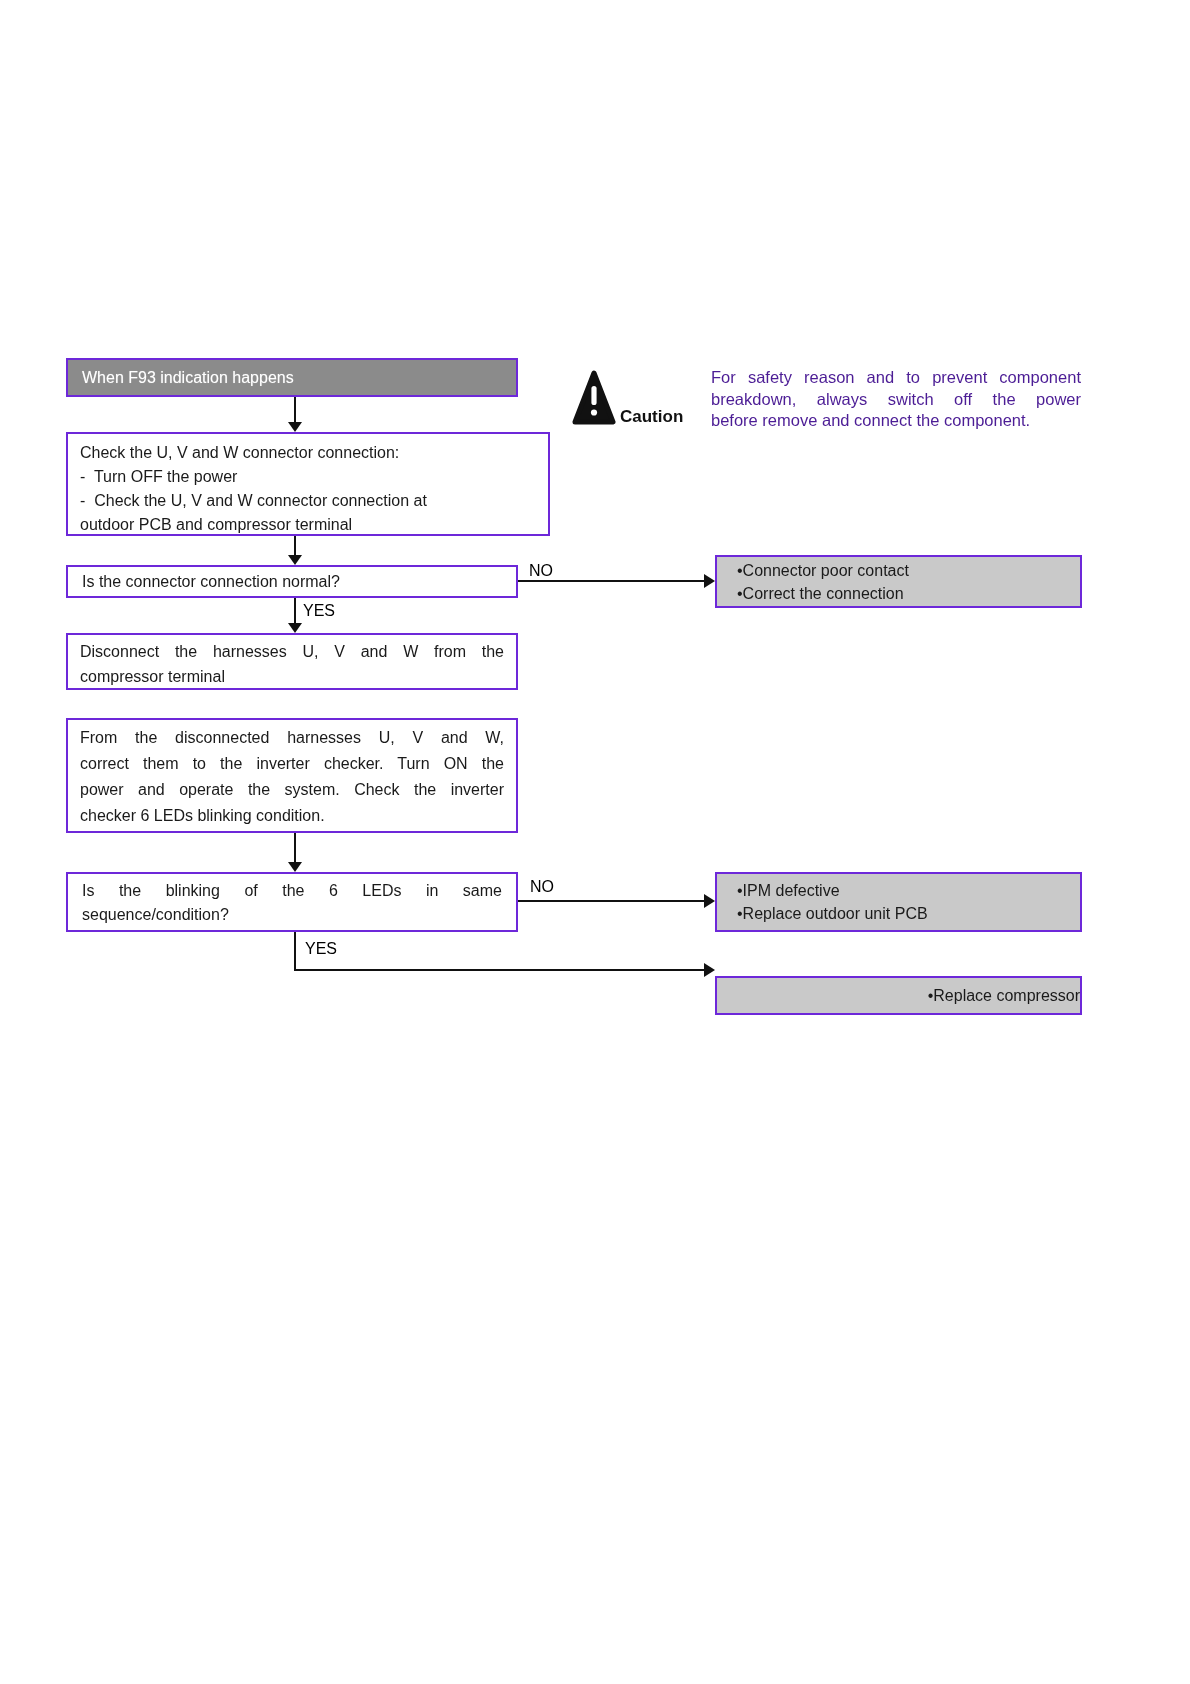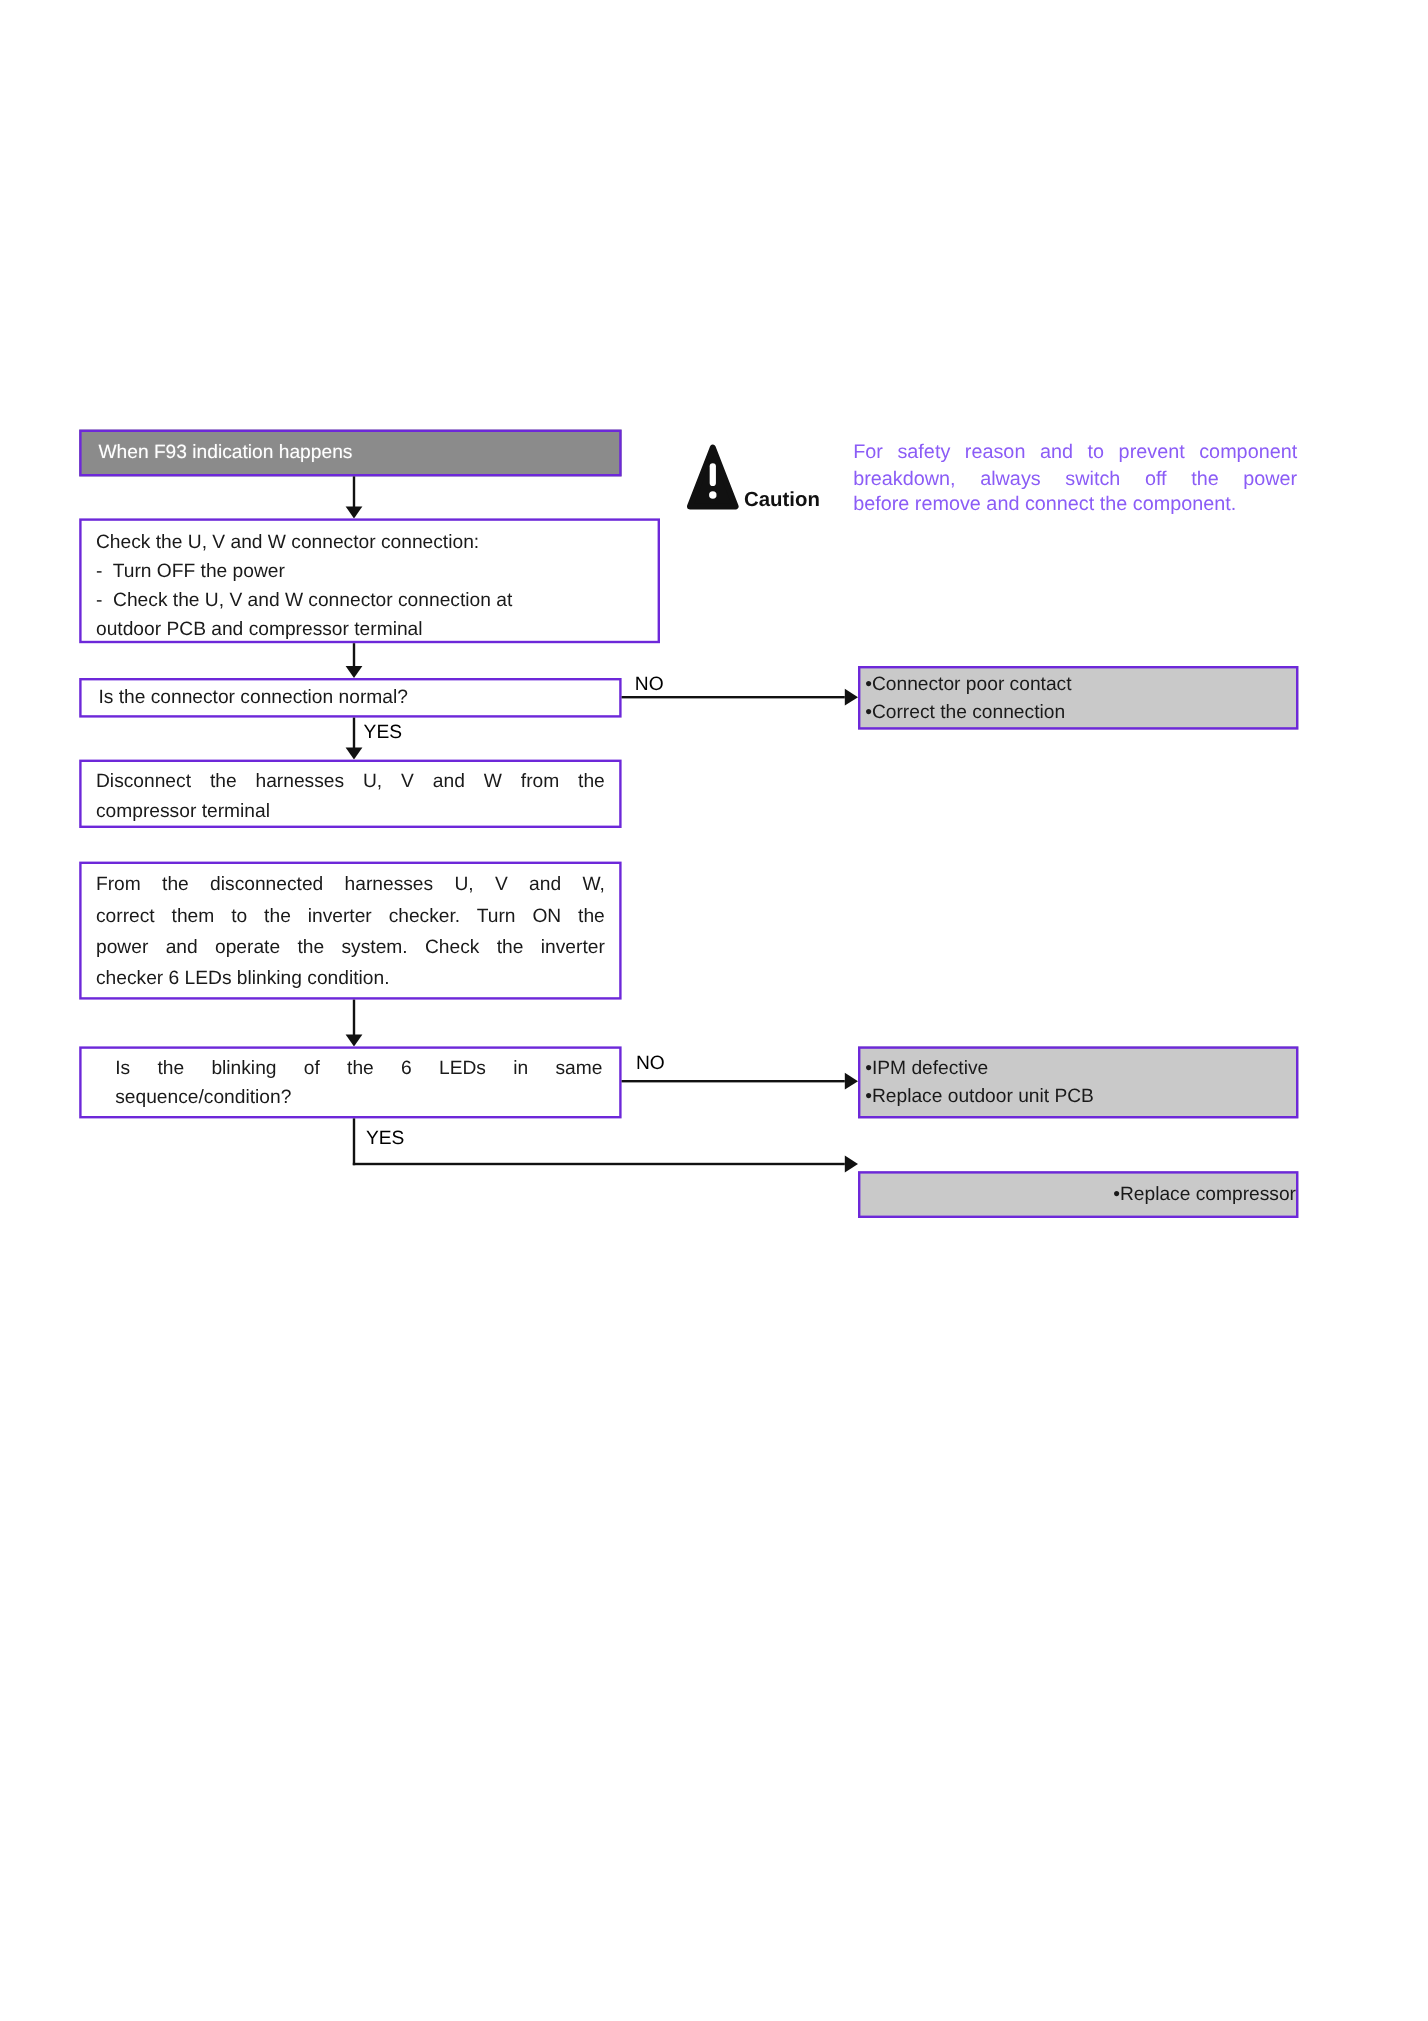--- a/index.html
+++ b/index.html
@@ -27,27 +27,27 @@
     background: #8b8b8b; color: #ffffff;
     display: flex; align-items: center;
     padding-left: 14px; font-size: 16px;
     text-shadow: 0 0 1px rgba(255,255,255,.4);
   }
   
   .check   { left: 66px; top: 432px; width: 484px; height: 104px; padding: 7px 12px 0 12px; line-height: 24px; }
   .q1      { left: 66px; top: 565px; width: 452px; height: 33px; display: flex; align-items: center; padding-left: 14px; }
   .disc    { left: 66px; top: 633px; width: 452px; height: 57px; padding: 4px 12px 0 12px; line-height: 25px; }
   .invchk  { left: 66px; top: 718px; width: 452px; height: 115px; padding: 5px 12px 0 12px; line-height: 26px; }
-  .q2      { left: 66px; top: 872px; width: 452px; height: 60px; padding: 5px 14px 0 28px; line-height: 24px; }
+  .q2      { left: 66px; top: 872px; width: 452px; height: 60px; padding: 5px 14px 0 14px; line-height: 24px; }
   
   .result {
     left: 715px; width: 367px;
     background: #c9c9c9;
     display: flex; flex-direction: column; justify-content: center;
-    padding-left: 4px; line-height: 23px;
+    padding-left: 20px; line-height: 23px;
   }
   .r1 { top: 555px; height: 53px; }
   .r2 { top: 872px; height: 60px; }
   .r3 { top: 951px; height: 39px; padding-left: 0; align-items: flex-end; margin-top: 25px; }
   
   .j { text-align: justify; text-align-last: justify; }
   
   .vline, .hline { position: absolute; background: #111111; }
   .vline { width: 2px; }
   .hline { height: 2px; }
@@ -62,21 +62,21 @@
     border-top: 7px solid transparent; border-bottom: 7px solid transparent;
     border-left: 11px solid #111111;
   }
   
   .edge-label { position: absolute; font-size: 16px; color: #000000; }
   
   .caution-icon { position: absolute; left: 572px; top: 369px; }
   .caution-word { position: absolute; left: 620px; top: 407px; font-size: 17px; font-weight: bold; color: #111; }
   .caution-text {
     position: absolute; left: 711px; top: 367px; width: 370px;
-    font-size: 16.5px; line-height: 21.5px; color: #8b5cf6;
+    font-size: 16.5px; line-height: 21.5px; color: #4c1d95;
   }
 </style>
 </head>
 <body>
 
 <div class="page">
 
   <div class="node start">
     <span>When F93 indication happens</span>
   </div>

